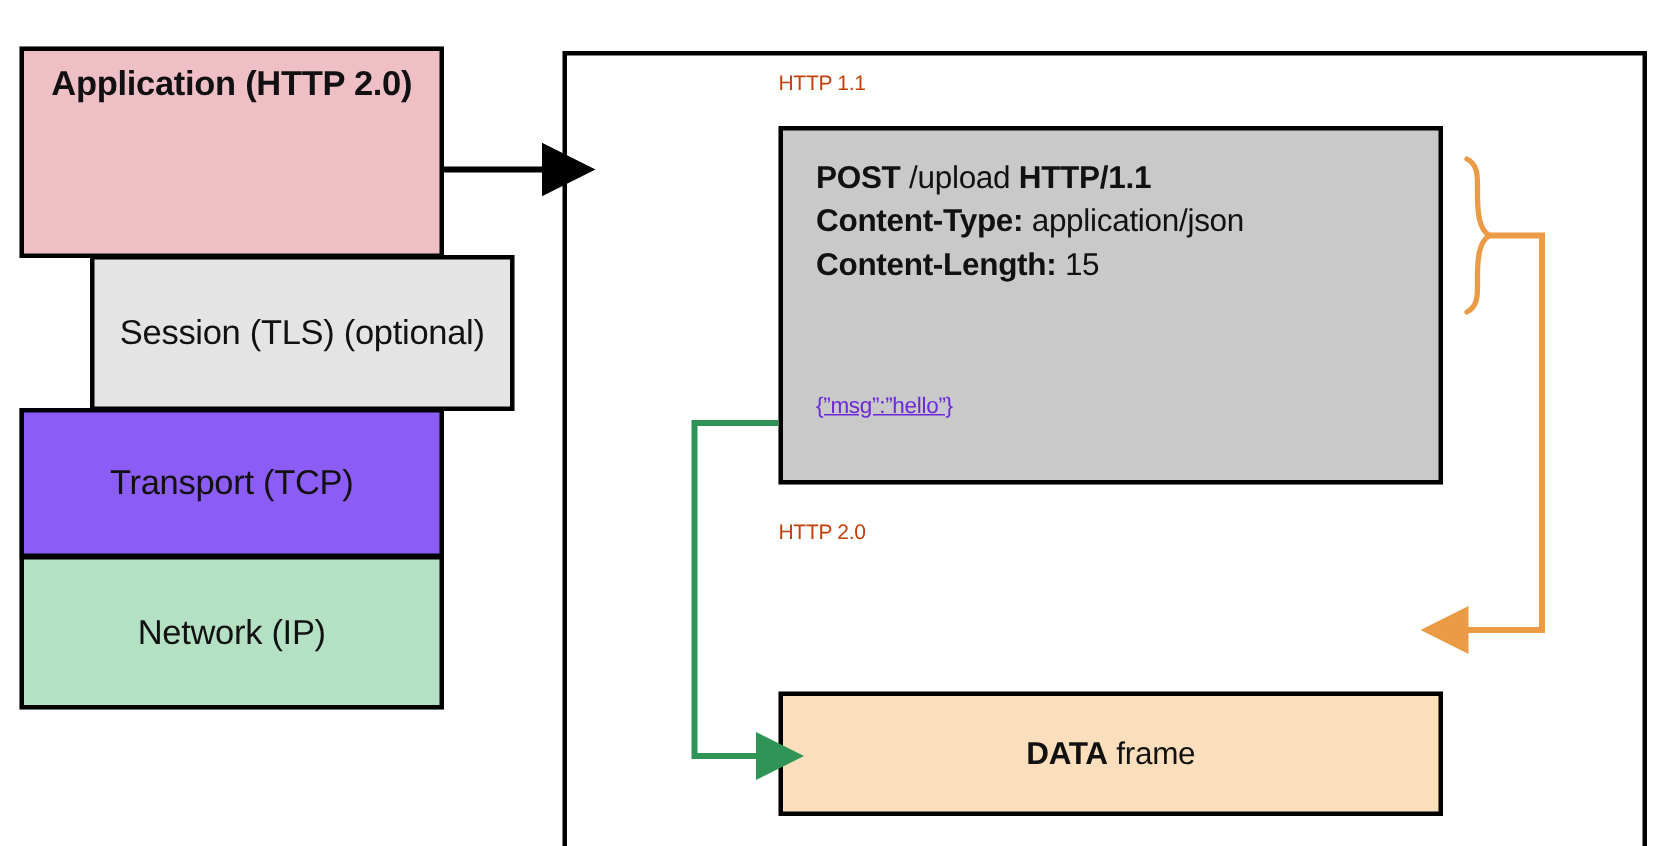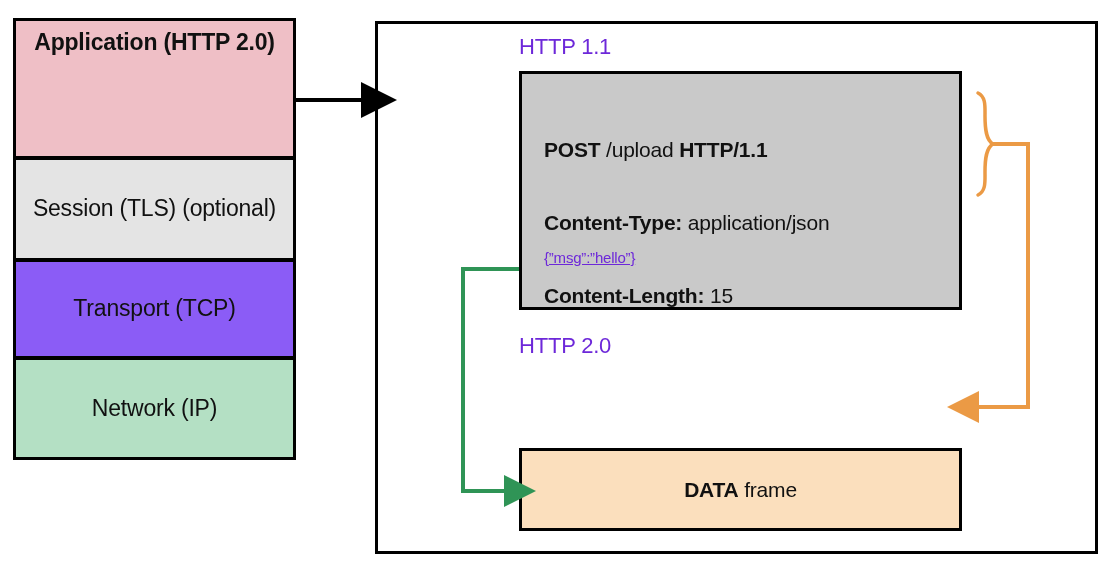--- a/index.html
+++ b/index.html
@@ -9,21 +9,21 @@
   }
   body {
     width: 1111px;
     height: 564px;
     position: relative;
     font-family: "Liberation Sans", sans-serif;
     overflow: hidden;
   }
   #diagram {
     position: absolute;
-    left: 0; top: 4px;
+    left: 0; top: 17px;
     width: 1111px;
     height: 480px;
   }
 
   
   .stack {
     position: absolute;
     left: 13px;
     top: 14px;
     width: 283px;
@@ -46,20 +46,21 @@
     top: 0;
     height: 141px;
     background: #efbfc6;
     align-items: flex-start;
     padding-top: 9px;
   }
   .layer-session {
     top: 139px;
     height: 104px;
     background: #e4e4e4;
+    margin-left: 47px;
   }
   .layer-transport {
     top: 241px;
     height: 100px;
     background: #8b5cf6;
   }
   .layer-network {
     top: 339px;
     height: 103px;
     background: #b4e0c4;
@@ -99,23 +100,23 @@
     width: 723px;
     height: 533px;
     box-sizing: border-box;
     border: 3px solid #000000;
     background: #ffffff;
   }
 
   
   .caption {
     position: absolute;
-    font-size: 22px;
+    font-size: 14px;
     font-weight: 400;
-    color: #6d28d9;
+    color: #c2410c;
     letter-spacing: -0.2px;
     white-space: nowrap;
   }
   .caption-http11 { left: 519px; top: 30px; }
   .caption-http20 { left: 519px; top: 329px; }
 
   
   .message-box {
     position: absolute;
     left: 519px;
@@ -126,21 +127,20 @@
     background: #c9c9c9;
     border: 3px solid #000000;
     padding: 18px 0 0 22px;
   }
   .msg-line {
     font-size: 21px;
     color: #111111;
     line-height: 1.38;
     letter-spacing: -0.2px;
     white-space: nowrap;
-    margin-top: 44px;
   }
   .msg-line b { font-weight: 700; }
   .msg-body {
     position: absolute;
     left: 22px;
     top: 175px;
     font-size: 15px;
     color: #6d28d9;
     letter-spacing: -0.2px;
     white-space: nowrap;

